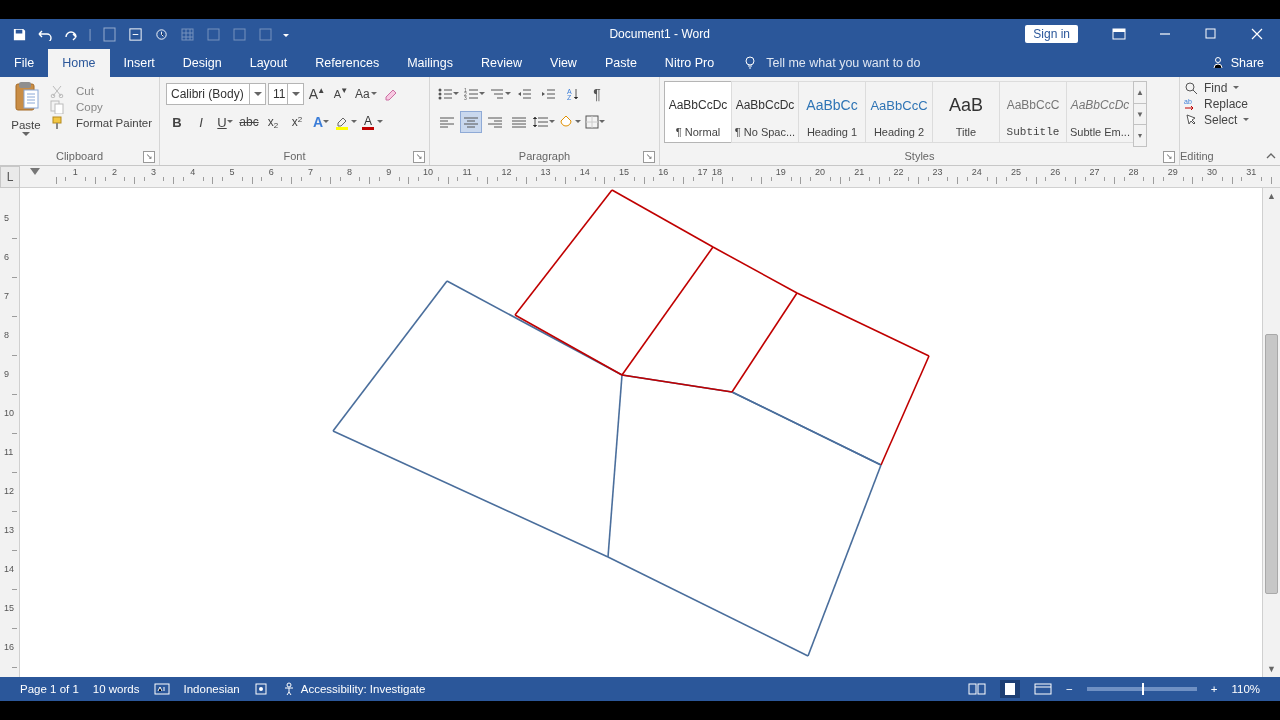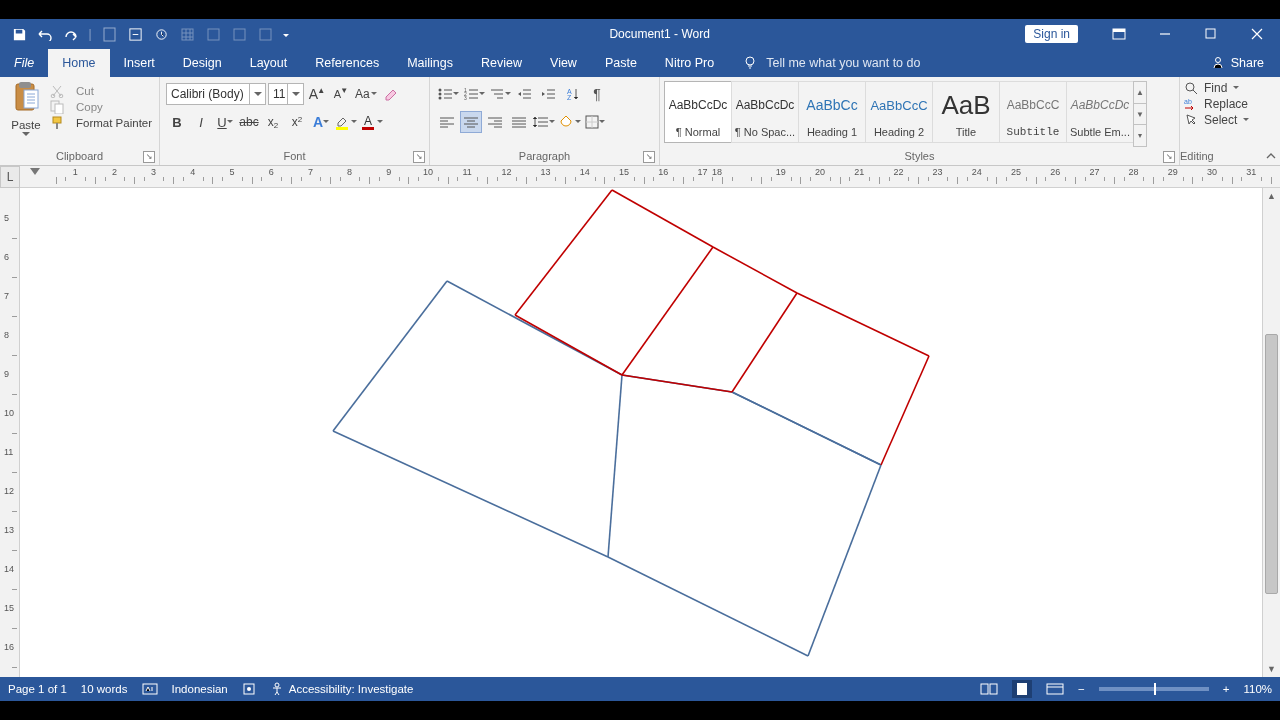--- a/index.html
+++ b/index.html
@@ -15,21 +15,21 @@
 .titlebar .qa{display:flex;align-items:center;gap:0;height:100%;padding-left:6px;}
 .titlebar .tbtn{width:26px;height:30px;display:flex;align-items:center;justify-content:center;color:#fff;}
 .titlebar .center{flex:1;text-align:center;}
 .titlebar .right{display:flex;align-items:center;height:100%;}
 .signin{background:#fff;color:#2b579a;border-radius:2px;padding:2px 8px;font-size:12px;margin-right:18px;}
 .winbtn{width:46px;height:30px;display:flex;align-items:center;justify-content:center;}
 
 
 .ribtabs{height:28px;background:#2b579a;display:flex;align-items:stretch;color:#fff;font-size:12.5px;flex:none;}
 .ribtabs .tab{padding:0 14px;display:flex;align-items:center;cursor:default;}
-.ribtabs .tab.file{background:#2b579a;font-style:italic;}
+.ribtabs .tab.file{background:#2b579a;}
 .ribtabs .tab.active{background:#f3f3f3;color:#2b579a;}
 .ribtabs .tellme{display:flex;align-items:center;gap:8px;padding-left:16px;color:#dfe6f2;}
 .ribtabs .share{margin-left:auto;padding:0 16px;display:flex;align-items:center;gap:6px;}
 
 
 .ribbon{height:89px;background:#f3f3f3;border-bottom:1px solid #c7c7c7;display:flex;font-size:11px;color:#444;flex:none;}
 .group{border-right:1px solid #d5d5d5;display:flex;flex-direction:column;}
 .gbody{flex:1;display:flex;align-items:stretch;}
 .gtitle{height:18px;display:flex;align-items:center;justify-content:center;color:#666;font-size:11px;position:relative;}
 .glaunch{position:absolute;right:4px;bottom:2px;width:12px;height:12px;border:1px solid #999;background:#fff;font-size:8px;line-height:9px;text-align:center;color:#666;}
@@ -91,21 +91,21 @@
 .canvas{flex:1;background:#fff;position:relative;}
 .canvas svg{position:absolute;left:0;top:0;}
 
 
 .vscroll{width:18px;background:#f2f2f2;border-left:1px solid #d0d0d0;flex:none;display:flex;flex-direction:column;align-items:center;font-size:9px;color:#666;}
 .vscroll .arrow{height:16px;width:100%;display:flex;align-items:center;justify-content:center;}
 .vscroll .track{flex:1;position:relative;width:100%;}
 .vscroll .thumb{position:absolute;left:2px;right:2px;top:130px;height:260px;background:#c7c7c7;border:1px solid #a9a9a9;border-radius:2px;}
 
 
-.status{height:24px;background:#2b579a;color:#fff;display:flex;align-items:center;font-size:11.5px;flex:none;padding:0 8px;gap:14px;}
+.status{height:24px;background:#2b579a;color:#fff;display:flex;align-items:center;font-size:11.5px;flex:none;padding:0 20px;gap:14px;}
 .status .sitem{display:flex;align-items:center;gap:5px;}
 .status .spacer{flex:1;}
 .zoomslider{width:110px;height:4px;background:#6f90c3;position:relative;}
 .zoomslider .zt{position:absolute;top:-4px;width:2px;height:12px;background:#fff;left:50%;}
 </style>
 </head>
 <body>
 
 <div class="app">
   <div class="letterbox"></div>
@@ -496,21 +496,21 @@
               </div>
               <div class="stylebox">
                 <div class="prev" style="font-size: 14px; color: rgb(46, 116, 181);">AaBbCc</div>
                 <div style="white-space: nowrap; overflow: hidden; text-overflow: ellipsis; width: 100%;">Heading 1</div>
               </div>
               <div class="stylebox">
                 <div class="prev" style="font-size: 13px; color: rgb(46, 116, 181);">AaBbCcC</div>
                 <div style="white-space: nowrap; overflow: hidden; text-overflow: ellipsis; width: 100%;">Heading 2</div>
               </div>
               <div class="stylebox">
-                <div class="prev" style="font-size: 26px;">AaB</div>
+                <div class="prev" style="font-size: 18px;">AaB</div>
                 <div style="white-space: nowrap; overflow: hidden; text-overflow: ellipsis; width: 100%;">Title</div>
               </div>
               <div class="stylebox">
                 <div class="prev" style="font-size: 12px; color: rgb(118, 118, 118);">AaBbCcC</div>
                 <div style="white-space: nowrap; overflow: hidden; text-overflow: ellipsis; width: 100%; font-family: Liberation Mono, monospace;">Subtitle</div>
               </div>
               <div class="stylebox">
                 <div class="prev" style="font-size: 12px; color: rgb(118, 118, 118); font-style: italic;">AaBbCcDc</div>
                 <div style="white-space: nowrap; overflow: hidden; text-overflow: ellipsis; width: 100%;">Subtle Em...</div>
               </div>

